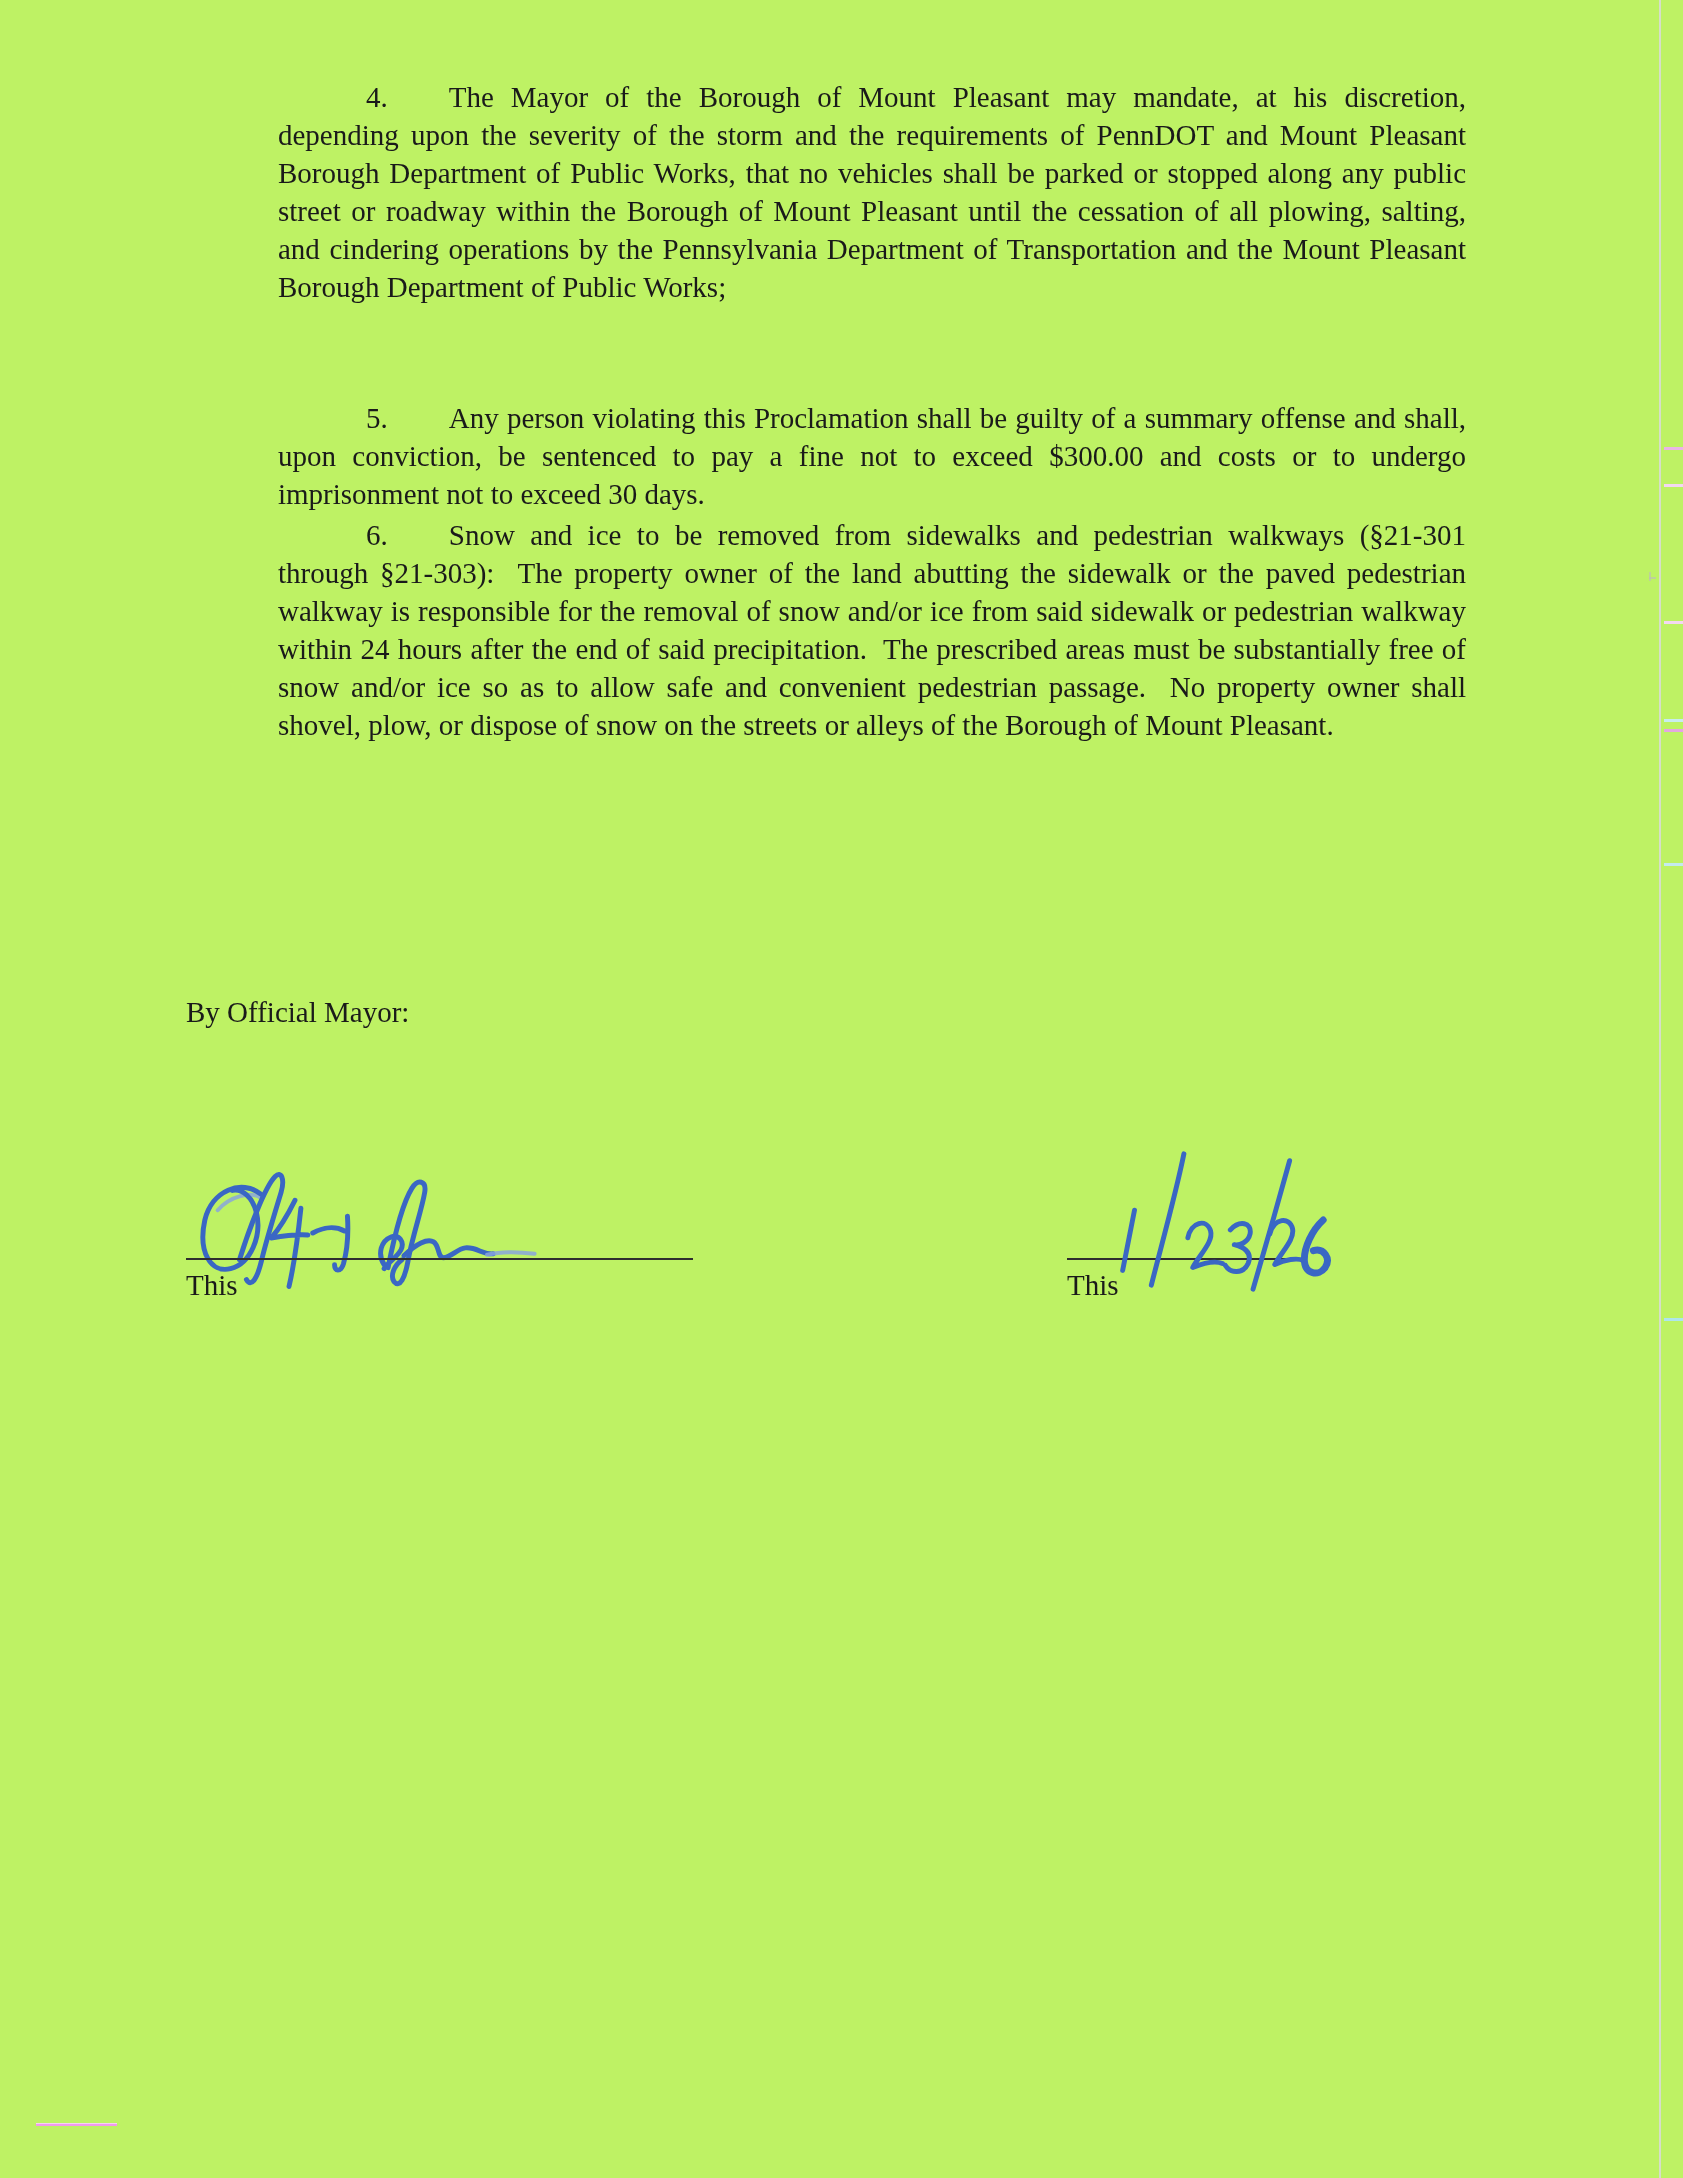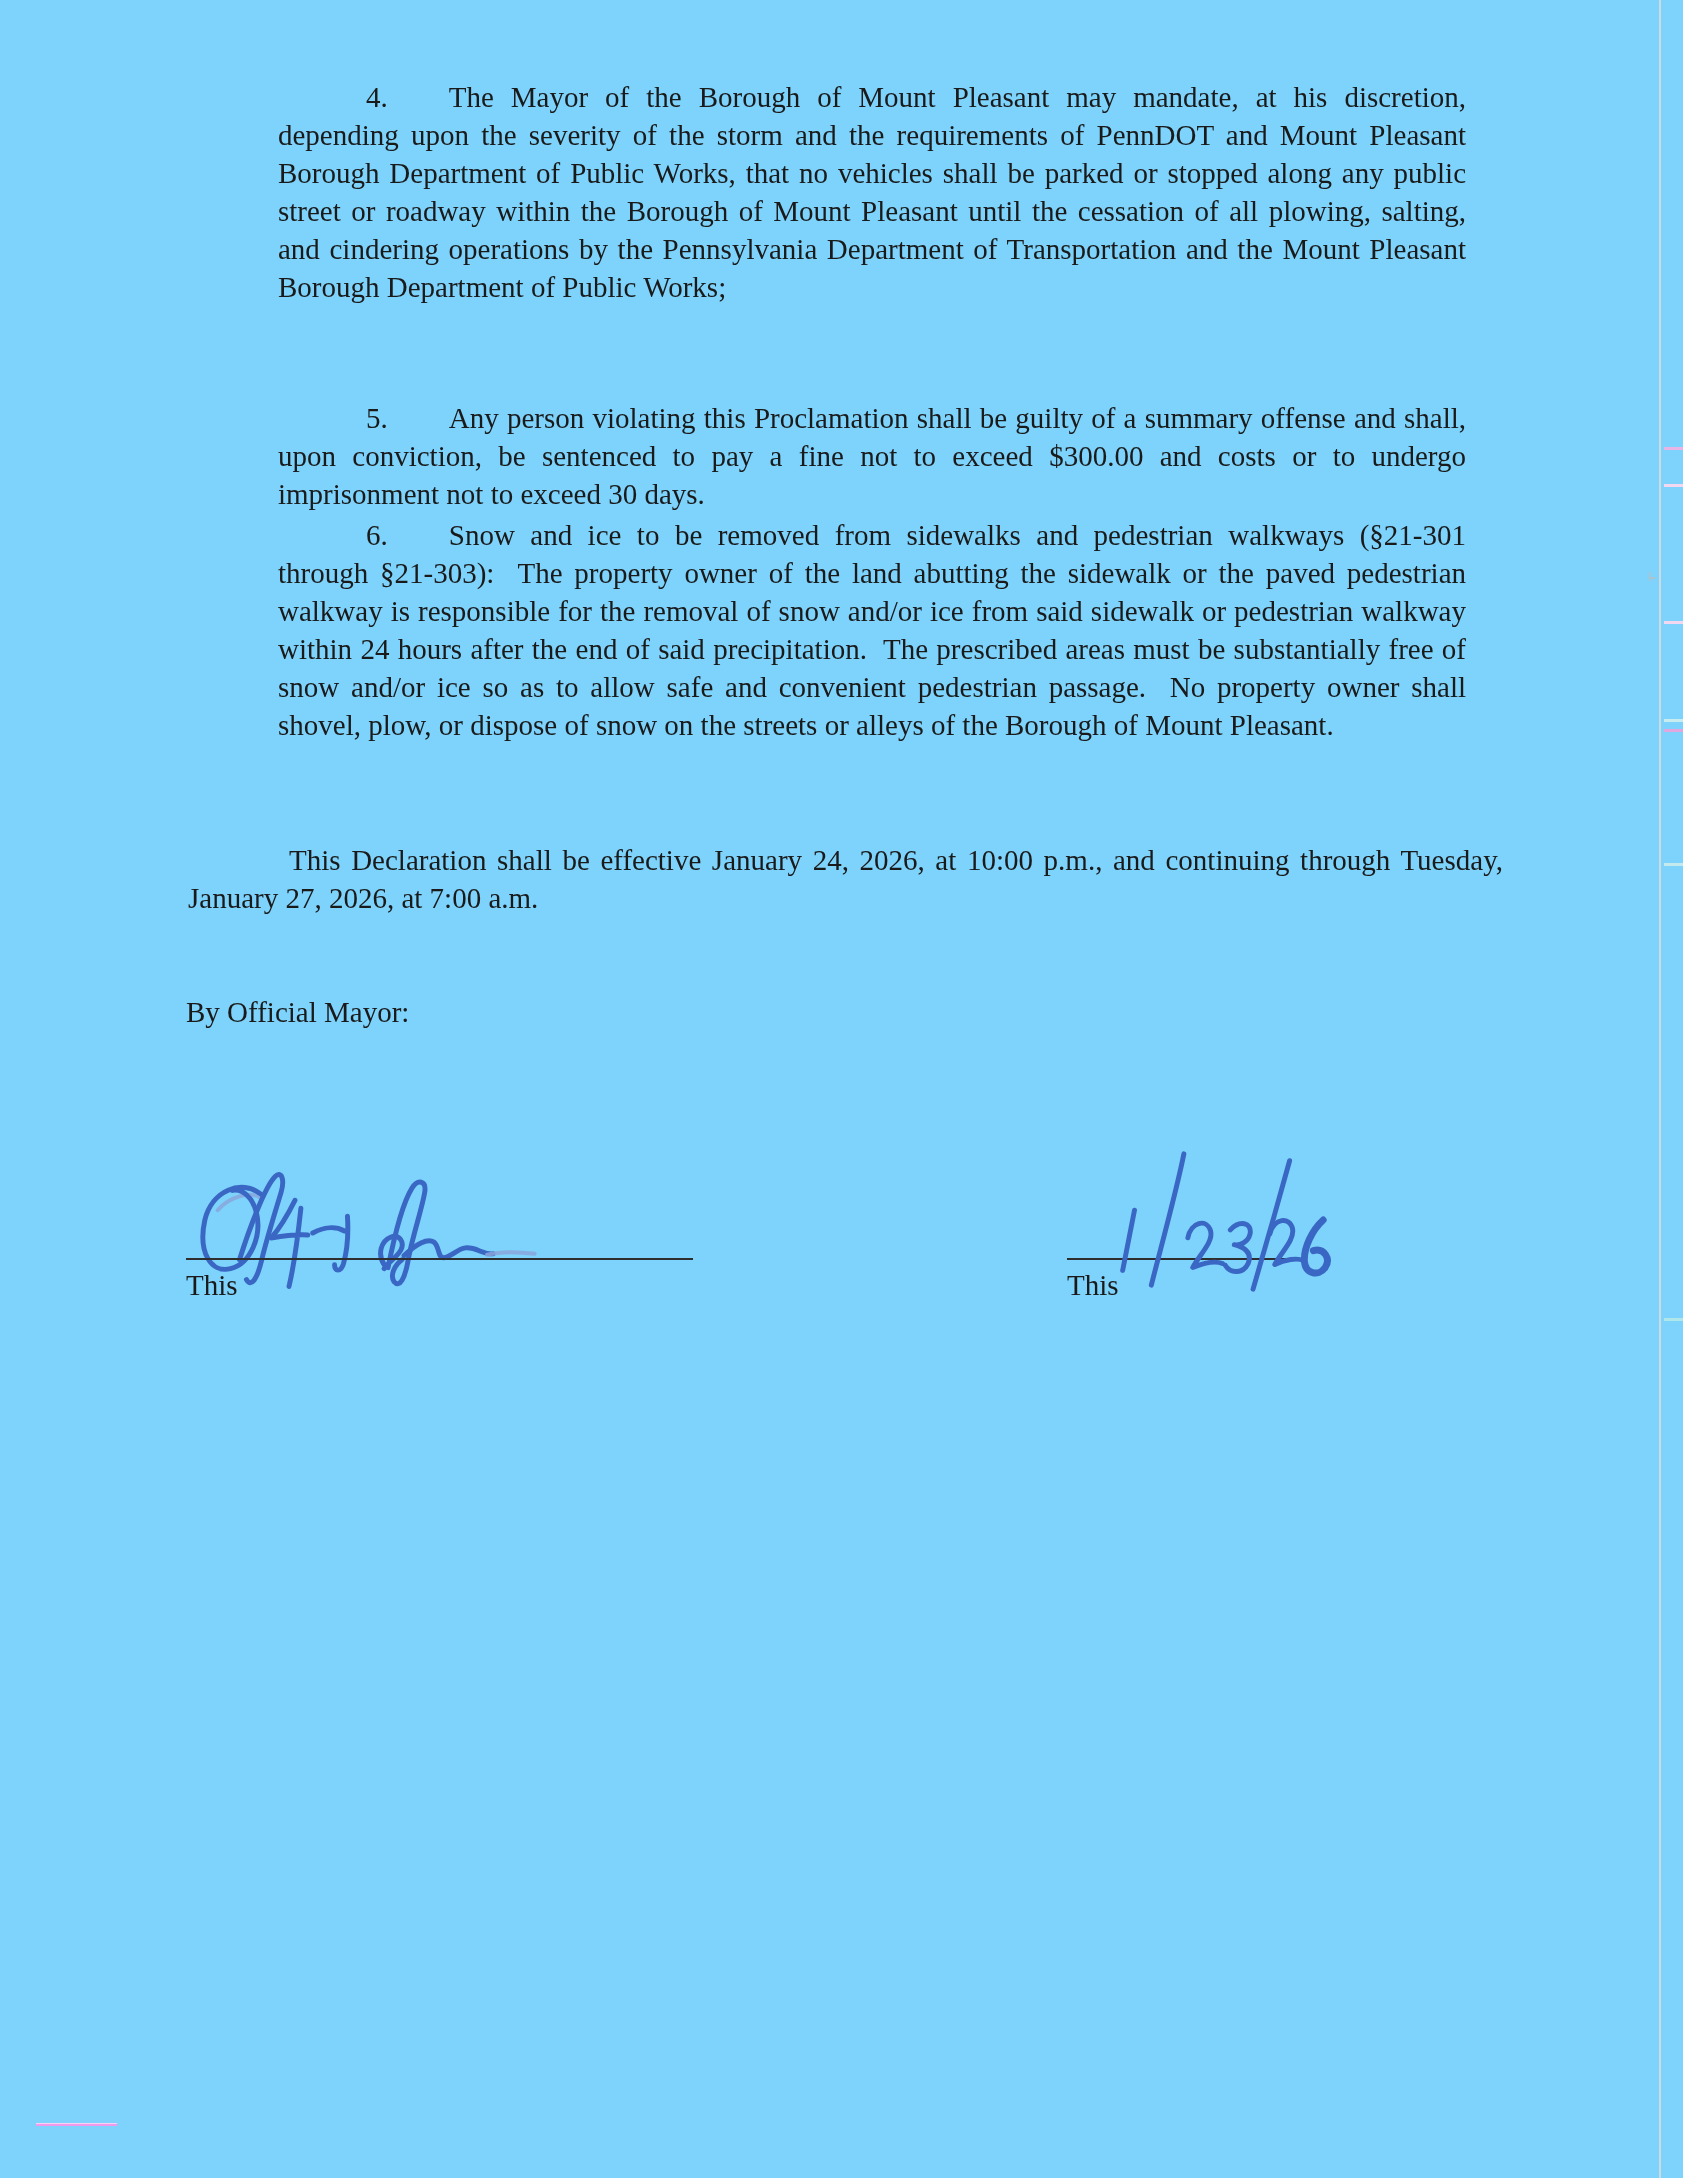--- a/index.html
+++ b/index.html
@@ -67,29 +67,28 @@
   .stray-mark { position: absolute; left: 1649px; top: 572px; width: 2px; height: 9px; background: #bdbdbd; opacity: .6; }
   .stray-mark2 { position: absolute; left: 1649px; top: 577px; width: 7px; height: 2px; background: #bdbdbd; opacity: .6; }
   .pink-bottom-line {
     position: absolute; left: 36px; top: 2124px; width: 81px; height: 2px;
     background: #f09aec; box-shadow: 0 -1px 0 #f7d2f4;
   }
 </style>
 </head>
 <body>
 
-<div class="page" style="color: rgb(26, 26, 26); background: #7dd3fc;">
+<div class="page" style="color: rgb(26, 26, 26); background: #bef264;">
 
   <section class="para numbered p4"><span class="ind"></span><span class="num">4.</span><span class="tab"></span><span>The Mayor of the Borough of Mount Pleasant may mandate, at his discretion, depending upon the severity of the storm and the requirements of PennDOT and Mount Pleasant Borough Department of Public Works, that no vehicles shall be parked or stopped along any public street or roadway within the Borough of Mount Pleasant until the cessation of all plowing, salting, and cindering operations by the Pennsylvania Department of Transportation and the Mount Pleasant Borough Department of Public Works;</span></section>
 
   <section class="para numbered p5"><span class="ind"></span><span class="num">5.</span><span class="tab"></span><span>Any person violating this Proclamation shall be guilty of a summary offense and shall, upon conviction, be sentenced to pay a fine not to exceed $300.00 and costs or to undergo imprisonment not to exceed 30 days.</span></section>
 
   <section class="para numbered p6"><span class="ind"></span><span class="num">6.</span><span class="tab"></span><span>Snow and ice to be removed from sidewalks and pedestrian walkways (§21-301 through §21-303):&nbsp; The property owner of the land abutting the sidewalk or the paved pedestrian walkway is responsible for the removal of snow and/or ice from said sidewalk or pedestrian walkway within 24 hours after the end of said precipitation.&nbsp; The prescribed areas must be substantially free of snow and/or ice so as to allow safe and convenient pedestrian passage.&nbsp; No property owner shall shovel, plow, or dispose of snow on the streets or alleys of the Borough of Mount Pleasant.</span></section>
 
-  <section class="para clause clause-pos"><span>This Declaration shall be effective January 24, 2026, at 10:00 p.m., and continuing through Tuesday, January 27, 2026, at 7:00 a.m.</span></section>
 
   <div class="line-text order">By Official Mayor:</div>
 
 
   <svg class="sig" width="535" height="208" viewBox="0 0 540 210" role="img" aria-label="handwritten mayor signature in blue ink">
     <path class="ink-light" d="M 40 82 C 52 68, 74 62, 84 70"></path>
     <path class="ink" d="M 84 66 C 64 50, 34 62, 27 92 C 20 124, 33 146, 53 141 C 73 136, 85 108, 79 84 C 75 68, 64 60, 55 62"></path>
     <path class="ink" d="M 62 132 C 72 100, 88 58, 98 48 C 104 42, 108 50, 104 64 C 96 90, 88 116, 84 134 C 80 150, 74 161, 69 152"></path>
     <path class="ink" d="M 118 72 C 110 88, 101 102, 94 110 C 106 108, 120 106, 131 107 M 124 80 C 121 108, 116 142, 112 159"></path>
     <path class="ink" d="M 136 105 C 147 99, 159 98, 168 103 M 171 88 C 172 104, 171 122, 167 136 C 164 145, 158 144, 158 137"></path>

